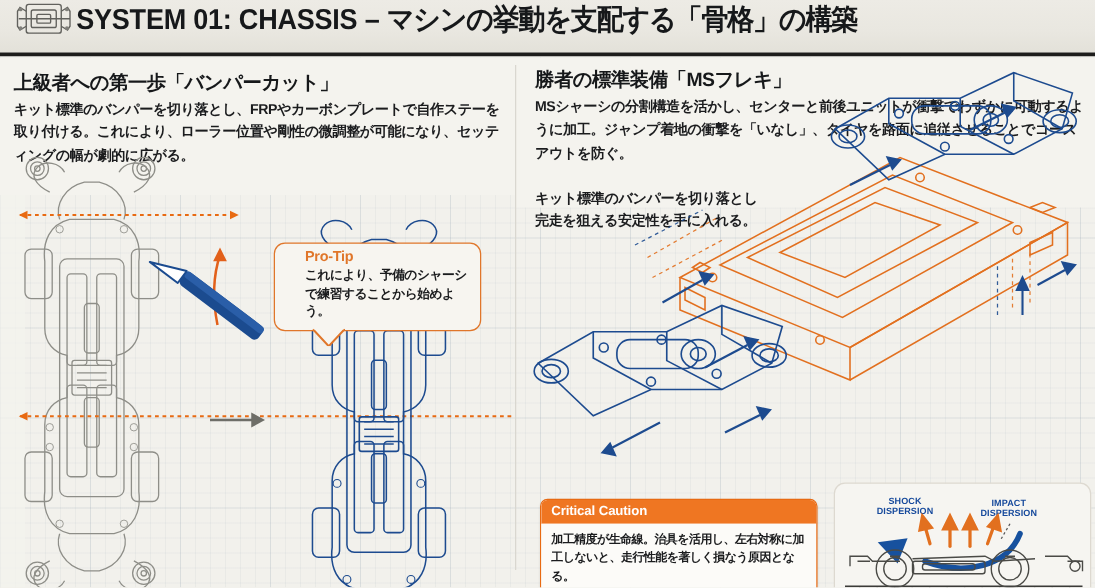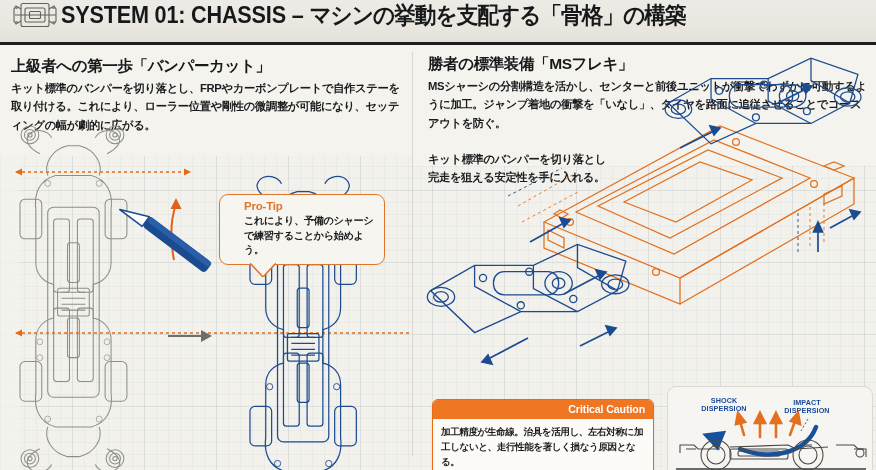--- a/index.html
+++ b/index.html
@@ -85,21 +85,21 @@
   
   #caution {
     position:absolute; left:20px; top:353px; width:222px;
     border-radius:6px; overflow:hidden; z-index:7;
     box-shadow:0 1px 2px rgba(0,0,0,.12);
     background:#ffffff;
     border:1px solid #e86a12;
   }
   #caution .hd {
     background:#ef7622; color:#fff; font-size:10.6px; font-weight:bold;
-    padding:3px 8px 4px; letter-spacing:-.1px;text-align:right;
+    padding:3px 8px 4px; letter-spacing:-.1px;
   }
   #caution .bd {
     background:#fcfbf8; color:#1b1c1e; font-size:9.6px; font-weight:bold;
     line-height:1.55; letter-spacing:-.45px; padding:6px 8px 7px;
   }
 
   
   #inset {
     position:absolute; left:255px; top:340px; width:206px; height:118px;
     background:#f6f5f1; border:1px solid #ddd9d0; border-radius:9px;

